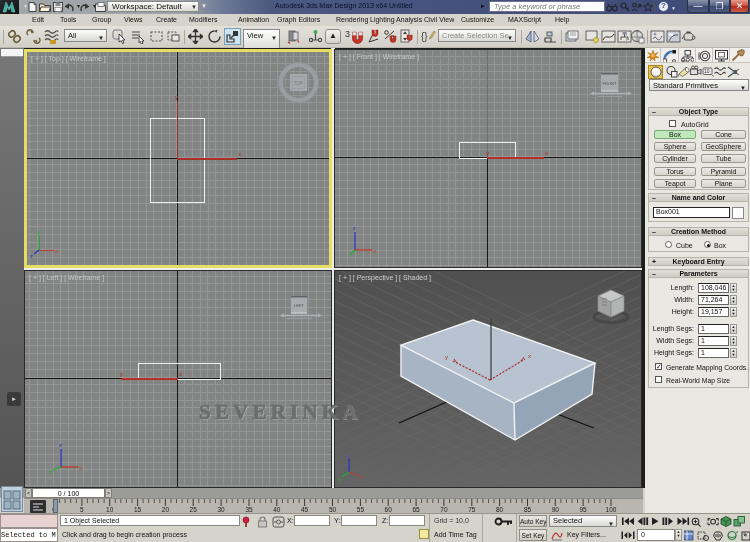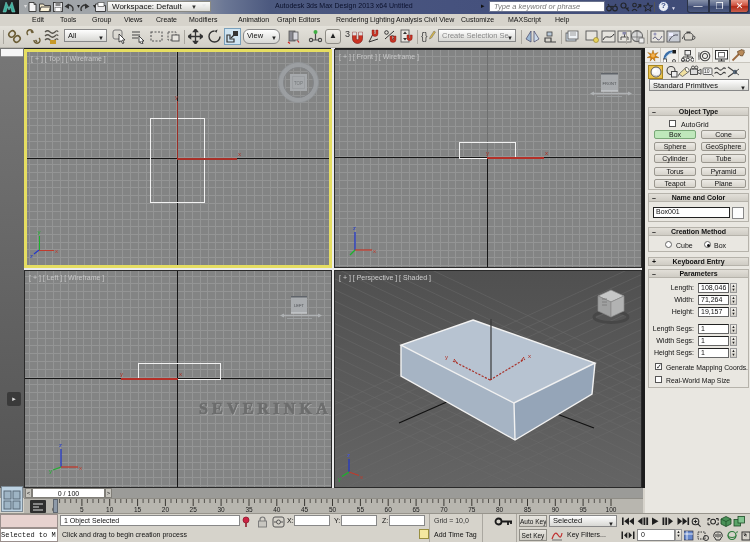--- a/index.html
+++ b/index.html
@@ -6,21 +6,21 @@
 html,body { width:750px; height:542px; overflow:hidden; }
 body { font-family:"Liberation Sans", sans-serif; }
 #app { position:absolute; left:0; top:0; width:750px; height:542px; background:#d6d3cb; }
 .abs { position:absolute; }
 
 #titlebar { left:0; top:0; width:750px; height:14px;
   background:linear-gradient(to right,#a3a7a9 0%,#9da2a9 24%,#6b7795 30%,#4c597f 36%,#46527e 60%,#3e4a75 100%); }
 #applogo { left:0; top:0; width:19px; height:14px; background:linear-gradient(135deg,#2a2f33,#111); }
 #applogo svg { position:absolute; left:2px; top:1px; }
 .qicon { top:1px; width:11px; height:11px; font-size:9px; color:#222; text-align:center; line-height:11px; }
-#wsbox { left:107px; top:1px; width:104px; height:11px; background:linear-gradient(#fdfdfd,#d9d9d5); border:1px solid #8a8a84; font-size:8px; line-height:10px; color:#111; padding-left:4px; }
+#wsbox { left:107px; top:1px; width:92px; height:11px; background:linear-gradient(#fdfdfd,#d9d9d5); border:1px solid #8a8a84; font-size:8px; line-height:10px; color:#111; padding-left:4px; }
 #wscaret { left:191px; top:4px; font-size:6px; color:#333; }
 #wsbtn { left:201px; top:3px; font-size:6px; color:#e8e8ea; }
 #title-text { left:275px; top:2px; width:145px; font-size:7px; color:#0a102a; white-space:nowrap; }
 #title-un { left:389px; top:2px; font-size:7px; color:#0d1330; }
 #searchbox { left:489px; top:1px; width:116px; height:11px; background:#fff; border:1px solid #69718c; font-size:7.5px; font-style:italic; color:#777; line-height:9px; padding-left:4px; }
 #sb-chevron { left:481px; top:2px; font-size:7px; color:#111; }
 #helpcirc { left:658px; top:1px; width:11px; height:11px; border:1.5px solid #3a4e86; border-radius:50%; color:#3a4e86; font-size:8px; font-weight:bold; text-align:center; line-height:8px; background:#e8ecf4; }
 .winbtn { top:0; height:13px; border:1px solid #2b3346; border-top:none; color:#fff; text-align:center; font-size:9px; line-height:12px; }
 #btn-min { left:687px; width:22px; background:linear-gradient(#7c87a0 0%,#5561822 50%,#39466b 100%); background:linear-gradient(#8792a9,#5a678a 45%,#3d4a70 55%,#4c5a80); border-radius:0 0 0 3px; }
 #btn-max { left:709px; width:21px; background:linear-gradient(#8792a9,#5a678a 45%,#3d4a70 55%,#4c5a80); }
@@ -38,21 +38,21 @@
 #vp-area { left:0; top:48px; width:750px; height:440px; background:#1d1d1d; }
 #leftstrip { left:0; top:48px; width:24px; height:440px; background:linear-gradient(#777777,#545454); }
 #lstab { left:1px; top:1px; width:22px; height:8px; background:#f5f5f5; border-bottom:1px solid #999; }
 #lsbtn { left:5px; top:340px; width:14px; height:14px; background:#3a3a3a; color:#ddd; font-size:7px; text-align:center; line-height:14px; border-radius:2px; }
 .vp { overflow:hidden; }
 .vplabel { position:absolute; left:4px; top:3px; font-size:7px; color:#c8c8c8; white-space:nowrap; }
 #vp-top  { left:24px; top:49px;  width:308px; height:219px; background:#838484; border:3px solid #e6de62; }
 #vp-front{ left:334px; top:49px; width:308px; height:219px; background:#838484; border:1px solid #2a2a2a; }
 #vp-left { left:24px; top:270px; width:308px; height:218px; background:#838484; border:1px solid #2a2a2a; }
 #vp-persp{ left:334px; top:270px; width:308px; height:218px; background:linear-gradient(#505050,#646464); border:1px solid #2a2a2a; }
-#watermark { left:199px; top:400px; font-family:"Liberation Serif", serif; font-weight:bold; font-size:16px; letter-spacing:4.2px; color:#6c6d6d; -webkit-text-stroke:0.7px #6c6d6d; text-shadow:1px 1px 0 rgba(225,225,225,.4); z-index:30; }
+#watermark { left:199px; top:400px; font-family:"Liberation Serif", serif; font-weight:bold; font-size:21px; letter-spacing:4.2px; color:#6c6d6d; -webkit-text-stroke:0.7px #6c6d6d; text-shadow:1px 1px 0 rgba(225,225,225,.4); z-index:30; }
 
 #cpanel { left:645px; top:48px; width:105px; height:466px; background:#e9e7e1; }
 #cp-dd { left:4px; top:31px; width:100px; height:12px; }
 .rollout { position:absolute; left:3px; width:101px; border:1px solid #b6b3ab; background:#e9e7e1; }
 .rhead { height:8px; background:linear-gradient(#e2dfd8,#cfccc4); border-bottom:1px solid #b6b3ab; font-size:7px; font-weight:bold; color:#111; text-align:center; line-height:8px; position:relative; }
 .rhead .pm { position:absolute; left:3px; top:0; font-weight:bold; }
 .pbtn { position:absolute; width:44px; height:9px; background:linear-gradient(#eceae5,#d6d3cb); border:1px solid #9a978f; border-radius:2px; font-size:7px; color:#111; text-align:center; line-height:8px; }
 .plabel { position:absolute; font-size:7px; color:#111; white-space:nowrap; }
 .pfield { position:absolute; background:#fff; border:1px solid #666; border-top:1px solid #222; font-size:7px; line-height:8px; color:#111; padding-left:2px; }
 .spin { position:absolute; width:7px; height:10px; background:linear-gradient(#f0eee9,#d2cfc7); border:1px solid #999; font-size:4px; line-height:4px; text-align:center; color:#222; }
@@ -207,21 +207,21 @@
     <svg class="abs tbico" style="left:207px;" viewBox="0 0 15 15">
         <path d="M13 7.5 A5.5 5.5 0 1 1 7.5 2" fill="none" stroke="#333" stroke-width="1.4"></path>
         <path d="M7.5 2 l3 -1.5 l-1 3.2 Z" fill="#333"></path>
       </svg>
     <div class="abs" style="left:224px;top:2px;width:17px;height:17px;background:#cfe4f1;border:1px solid #7aa0bb;"></div>
     <svg class="abs tbico" style="left:225px;top:3px;" viewBox="0 0 15 15">
         <path d="M2 6 L2 13 L9 13 L9 10 L5 10 L5 6 Z" fill="none" stroke="#333" stroke-width="1.2"></path>
         <rect x="8" y="2" width="5" height="5" fill="#333"></rect>
         <path d="M6 9 L9 6" stroke="#333" stroke-width="1.2"></path>
       </svg>
-    <div class="abs combo" style="left:243px;top:3px;width:37px;height:15px;border-radius:6px;">View<span class="car">▼</span></div>
+    <div class="abs combo" style="left:243px;top:3px;width:37px;height:23px;">View<span class="car">▼</span></div>
     <svg class="abs tbico" style="left:286px;" viewBox="0 0 15 15">
         <rect x="3" y="2" width="6" height="10" fill="#8a8a92" stroke="#555" stroke-width="0.8"></rect>
         <rect x="7" y="3" width="5" height="8" fill="#d8d8de" stroke="#555" stroke-width="0.8"></rect>
         <path d="M2 13 l2 1.5 M11.5 11.5 l1.5 2" stroke="#cc2222" stroke-width="1.2" fill="none"></path>
       </svg>
     <svg class="abs tbico" style="left:308px;" viewBox="0 0 15 15">
         <g stroke="#4a4a4a" stroke-width="1.2" fill="none">
           <path d="M3 11 h9 M7.5 11 V4"></path>
           <circle cx="3" cy="11" r="1.6" fill="#e8e6e0"></circle>
           <circle cx="12" cy="11" r="1.6" fill="#e8e6e0"></circle>

